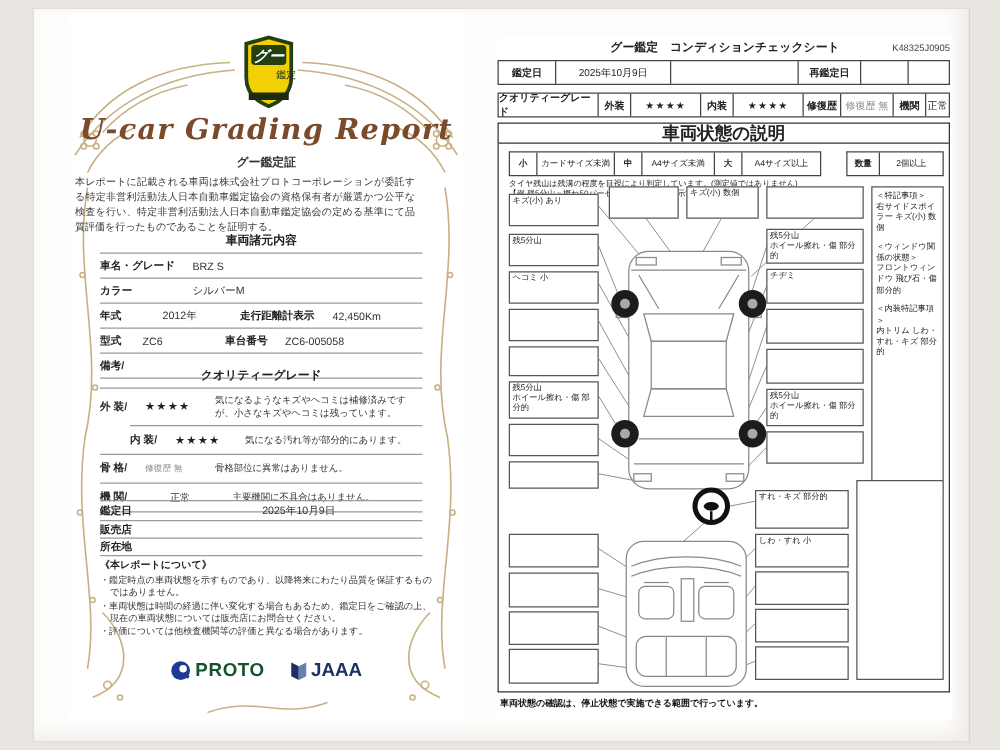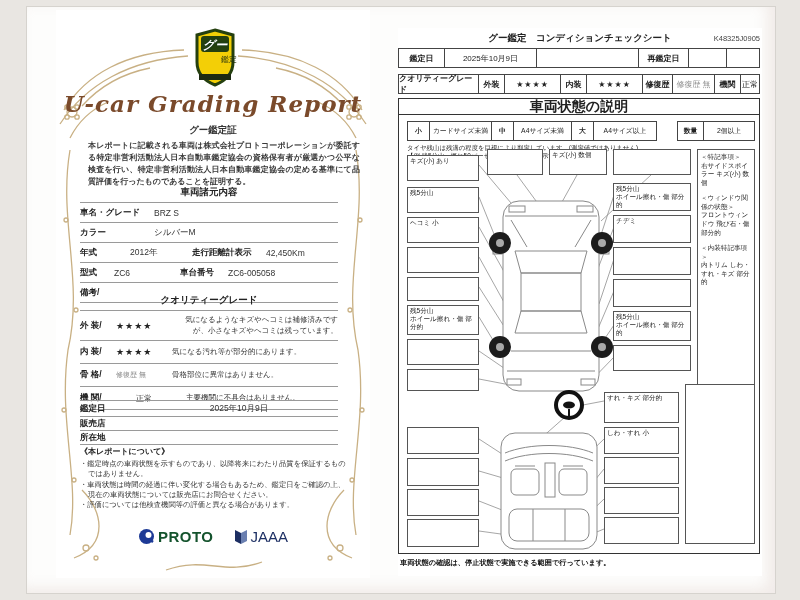--- a/index.html
+++ b/index.html
@@ -13,37 +13,37 @@
   .lp{position:absolute;z-index:1;}
   .badge{left:137px;top:18px;width:44px;height:60px;}
   .badge-t1{position:absolute;left:0;top:9px;width:44px;text-align:center;color:#fff;
             font-weight:bold;font-size:12px;font-style:italic;text-shadow:0 0 2px #133;}
   .badge-t2{position:absolute;left:0;top:26px;width:44px;text-align:right;color:#23320f;
             font-weight:normal;font-size:8px;}
   .lp-title{left:0;top:80px;width:314px;text-align:center;
             font-family:"DejaVu Serif","Liberation Serif",serif;font-style:italic;font-weight:bold;
             font-size:23px;color:#7a4a2b;letter-spacing:1px;}
   .lp-sub{left:0;top:114px;width:314px;text-align:center;font-size:9.5px;font-weight:bold;color:#333;}
-  .lp-intro{left:32px;top:130px;width:272px;font-size:8px;line-height:1.5;color:#3a3a3a;
-            text-align:justify;font-weight:bold;}
+  .lp-intro{left:4px;top:130px;width:272px;font-size:8px;line-height:1.5;color:#3a3a3a;
+            text-align:justify;font-weight:normal;}
   .tbl{left:24px;width:258px;}
   .tbl-title{text-align:center;font-weight:bold;font-size:9.5px;padding-bottom:3px;}
   .trow{display:flex;align-items:center;border-top:1px solid #9a9a9a;min-height:19px;font-size:8.5px;}
   .trow:last-child{border-bottom:1px solid #9a9a9a;}
   .tl{font-weight:bold;color:#222;}
   .tv{color:#333;}
   .qdesc{font-size:7.5px;line-height:1.35;color:#333;}
   .stars{letter-spacing:1px;font-size:9px;}
   .gray{color:#8a8a8a;font-size:7px;}
   .about-title{font-weight:bold;font-size:8px;margin-bottom:2px;}
   .bullet{font-size:7.3px;line-height:1.42;color:#333;text-indent:-8px;padding-left:8px;}
   .logos{left:0;top:518px;width:314px;display:flex;justify-content:center;gap:20px;align-items:center;}
   .logo-proto{display:flex;align-items:center;gap:3px;font-weight:bold;font-size:15px;
               color:#14532d;letter-spacing:.5px;}
-  .logo-jaaa{display:flex;align-items:center;gap:3px;font-weight:normal;font-size:15px;color:#1d2f63;}
+  .logo-jaaa{display:flex;align-items:center;gap:3px;font-weight:bold;font-size:15px;color:#1d2f63;}
   
   .page-right{position:absolute;left:398px;top:28px;width:364px;height:548px;background:#fff;}
   .rp-title{position:absolute;left:0;top:4px;width:364px;text-align:center;font-size:9.5px;font-weight:bold;}
   .rp-code{position:absolute;right:2px;top:6px;font-size:7.5px;color:#444;}
   .hrow{position:absolute;left:0;display:flex;border:1px solid #444;height:20px;width:362px;box-sizing:border-box;}
   .hcell{border-right:1px solid #444;display:flex;align-items:center;justify-content:center;
          font-size:8px;box-sizing:border-box;height:100%;}
   .hcell:last-child{border-right:none;}
   .hlab{font-weight:bold;}
   .bigbox{position:absolute;left:0;top:70px;width:362px;height:456px;border:1.5px solid #333;
@@ -154,23 +154,23 @@
     <div class="trow">
       <span class="tl">備考/</span>
     </div>
   </div>
 
   <div class="lp tbl" style="top:284px;">
     <div class="tbl-title">クオリティーグレード</div>
     <div class="trow" style="min-height:29px;">
       <span class="tl" style="width:36px;">外 装/</span>
       <span class="stars" style="width:56px;">★★★★</span>
-      <span class="qdesc" style="flex:1;text-align:right;">気になるようなキズやヘコミは補修済みですが、小さなキズやヘコミは残っています。</span>
-    </div>
-    <div class="trow" style="min-height:22px;">
+      <span class="qdesc" style="flex:1;">気になるようなキズやヘコミは補修済みですが、小さなキズやヘコミは残っています。</span>
+    </div>
+    <div class="trow" style="min-height:22px;margin-left:24px;">
       <span class="tl" style="width:36px;">内 装/</span>
       <span class="stars" style="width:56px;">★★★★</span>
       <span class="qdesc" style="flex:1;">気になる汚れ等が部分的にあります。</span>
     </div>
     <div class="trow" style="min-height:22px;">
       <span class="tl" style="width:36px;">骨 格/</span>
       <span class="gray" style="width:56px;">修復歴 無</span>
       <span class="qdesc" style="flex:1;">骨格部位に異常はありません。</span>
     </div>
     <div class="trow" style="min-height:22px;">

